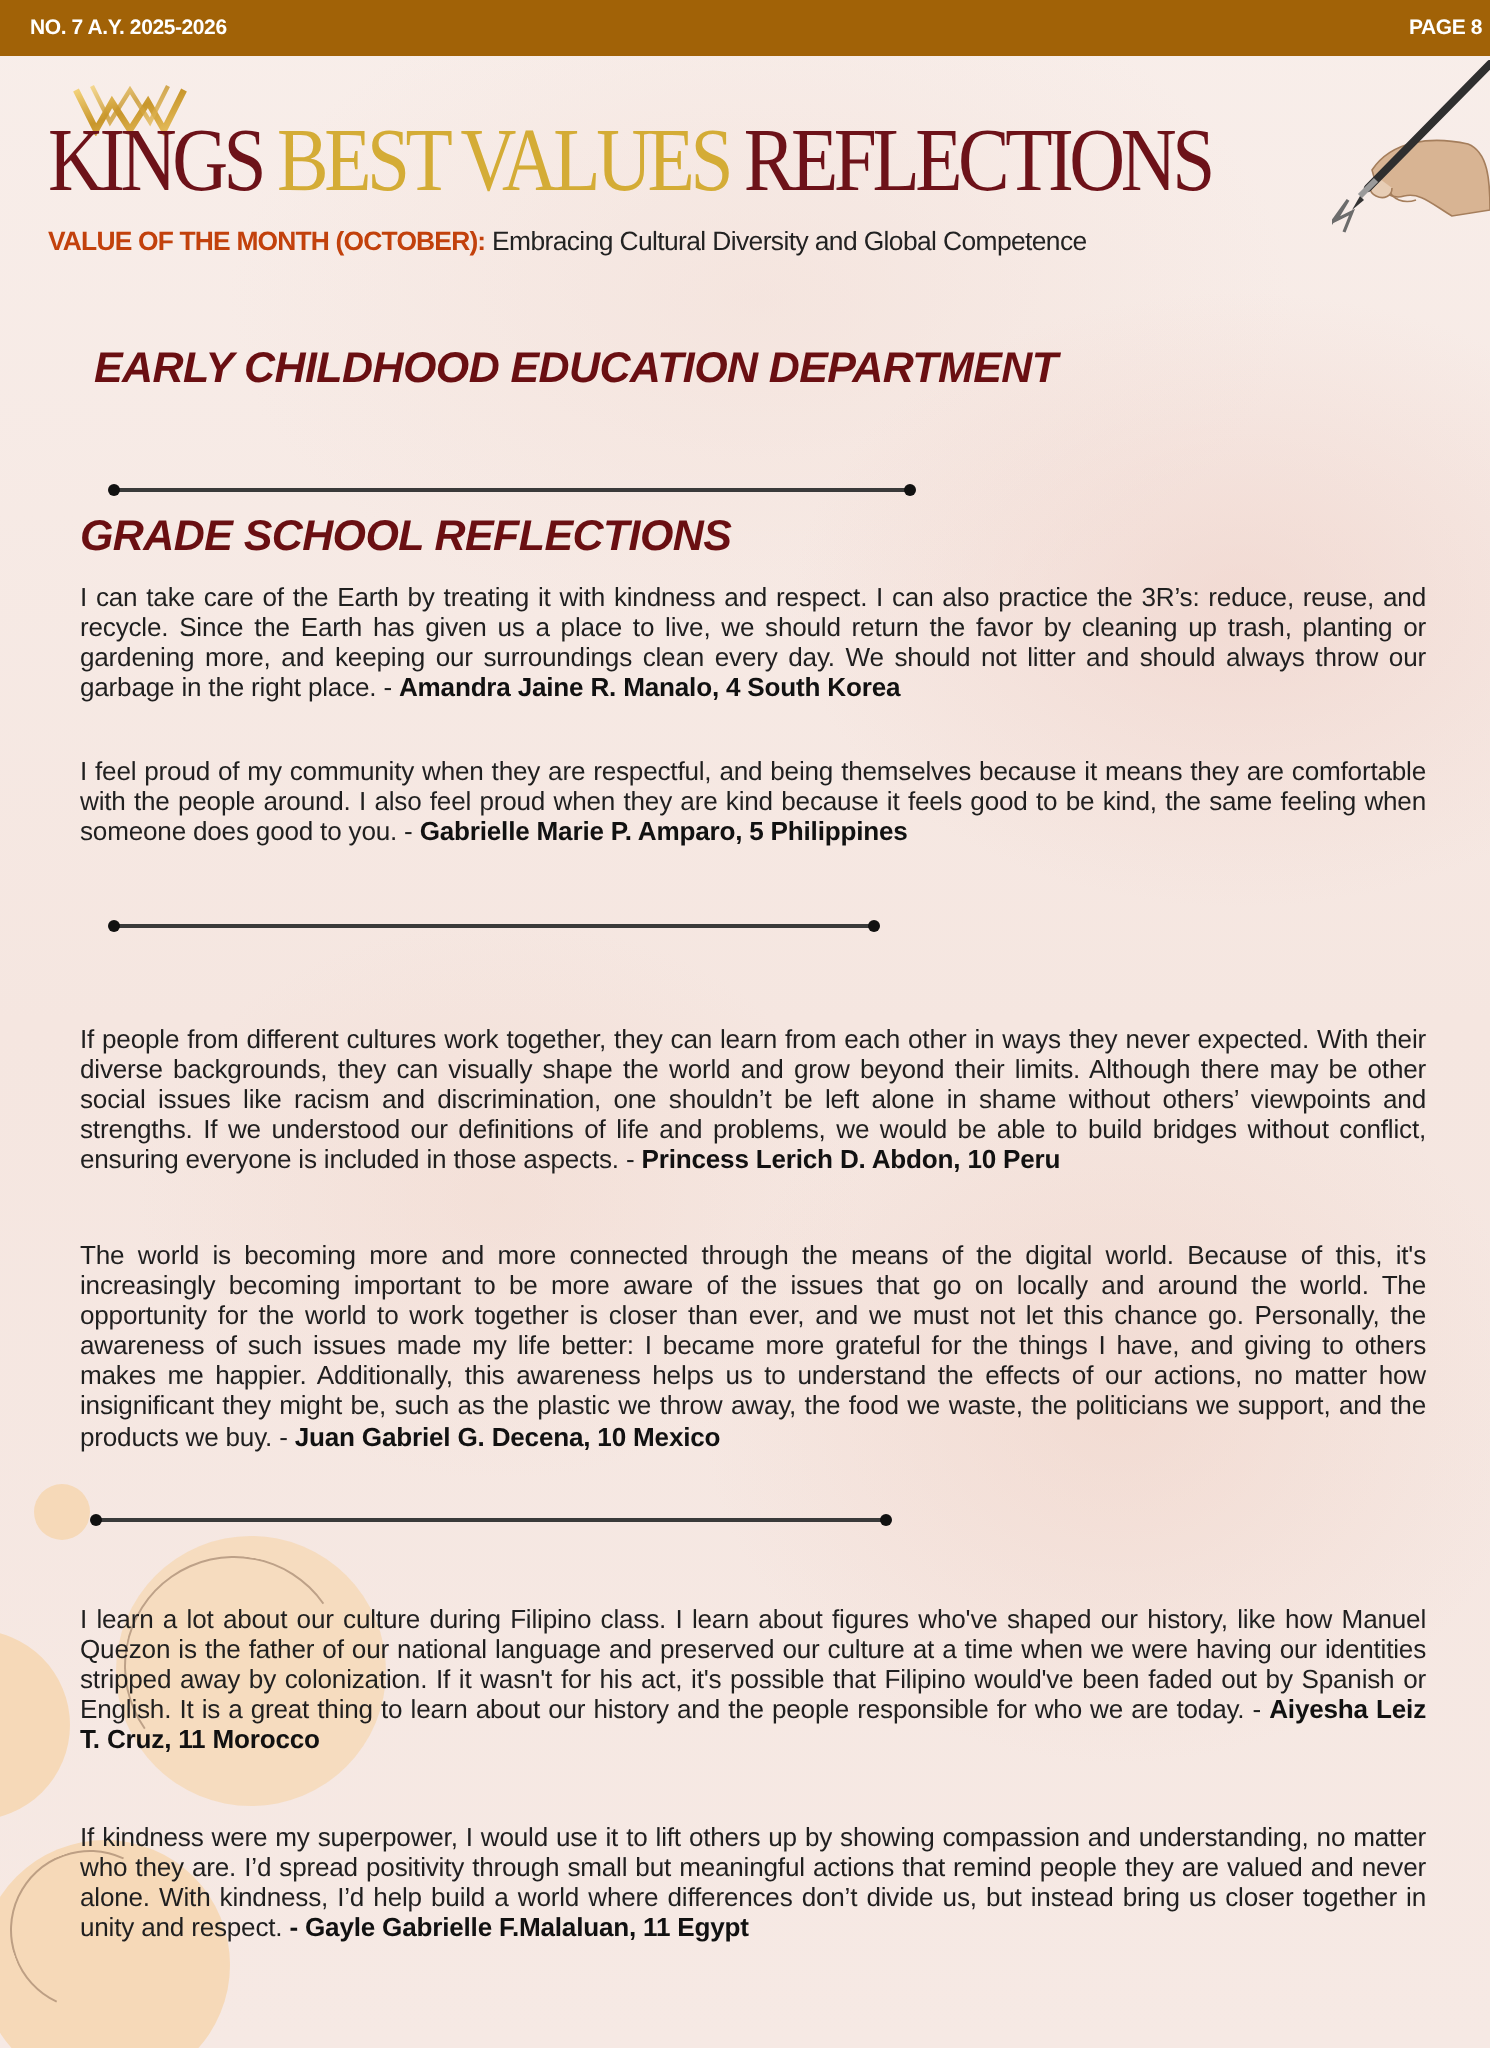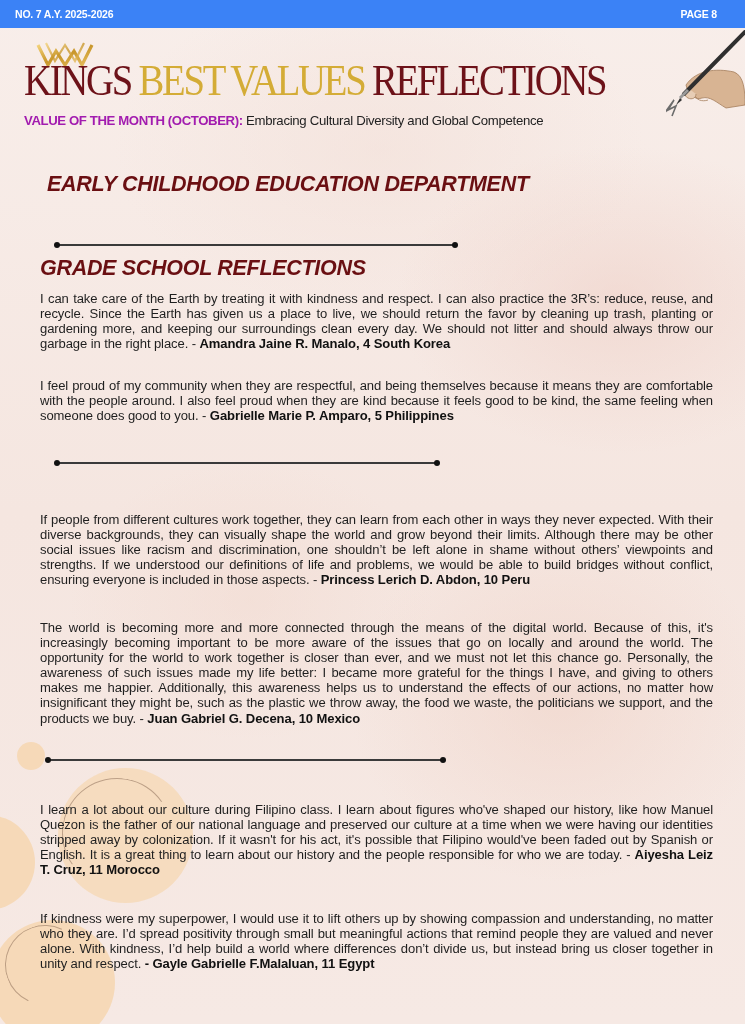--- a/index.html
+++ b/index.html
@@ -24,40 +24,40 @@
   .circle.c1 { left: 17px; top: 742px; width: 28px; height: 28px; }
   .circle.c2 { left: 58px; top: 768px; width: 135px; height: 135px; opacity: 0.85; }
   .circle.c3 { left: -60px; top: 815px; width: 95px; height: 95px; }
   .circle.c4 { left: -10px; top: 920px; width: 125px; height: 125px; }
   .arc { position: absolute; border: 1px solid rgba(120,90,70,0.45); border-radius: 50%; border-right-color: transparent; border-bottom-color: transparent; z-index: 1; }
   .arc.a1 { left: 62px; top: 778px; width: 110px; height: 110px; transform: rotate(10deg); }
   .arc.a2 { left: 5px; top: 925px; width: 80px; height: 80px; transform: rotate(-20deg); }
 
   .topbar {
     position: absolute; left: 0; top: 0; width: 745px; height: 28px;
-    background: #3b82f6; z-index: 3;
+    background: #a16207; z-index: 3;
     display: flex; align-items: center; justify-content: space-between;
-    padding: 0 28px 0 15px;
+    padding: 0 4px 0 15px;
     color: #ffffff; font-weight: bold; font-size: 10.5px; letter-spacing: -0.2px;
   }
   .content { position: absolute; inset: 0; z-index: 2; }
 
   .crown { position: absolute; left: 36px; top: 41px; width: 58px; height: 27px; }
   .masthead {
     position: absolute; left: 24px; top: 58px; white-space: nowrap;
     font-family: "Liberation Serif", "DejaVu Serif", serif;
     font-size: 45px; letter-spacing: -2.6px; line-height: 1;
     transform: scaleX(0.86); transform-origin: left top;
   }
   .masthead .dark { color: #6d1219; }
   .masthead .gold { color: #d4ac36; }
   .pen { position: absolute; left: 666px; top: 30px; width: 79px; height: 100px; }
 
   .values { position: absolute; left: 24px; top: 113px; width: 700px; font-size: 13.2px; line-height: 15px; color: #222; }
-  .values .lbl { font-weight: bold; color: #a21caf; letter-spacing: -0.4px; }
+  .values .lbl { font-weight: bold; color: #c2410c; letter-spacing: -0.4px; }
   .values .txt { letter-spacing: -0.3px; }
 
   .dept {
     position: absolute; font-weight: bold; font-style: italic;
     color: #6a0f12; font-size: 21.5px; letter-spacing: -0.3px; white-space: nowrap;
   }
   .para {
     position: absolute; left: 40px; width: 673px;
     font-size: 13.05px; line-height: 15.1px; text-align: justify;
     color: #1f1f1f; letter-spacing: -0.1px;

